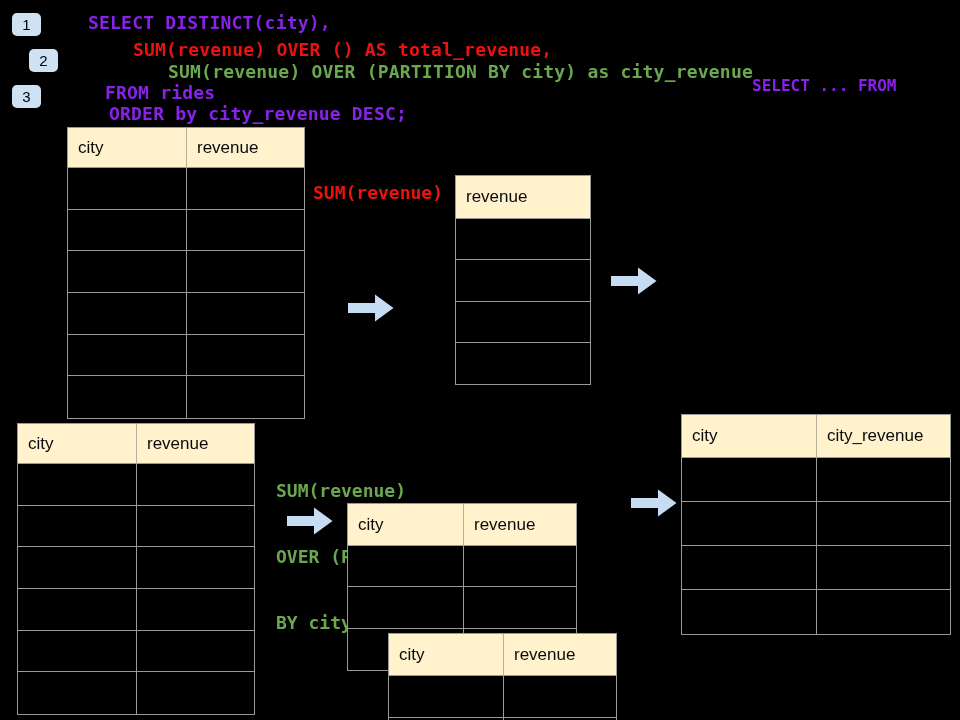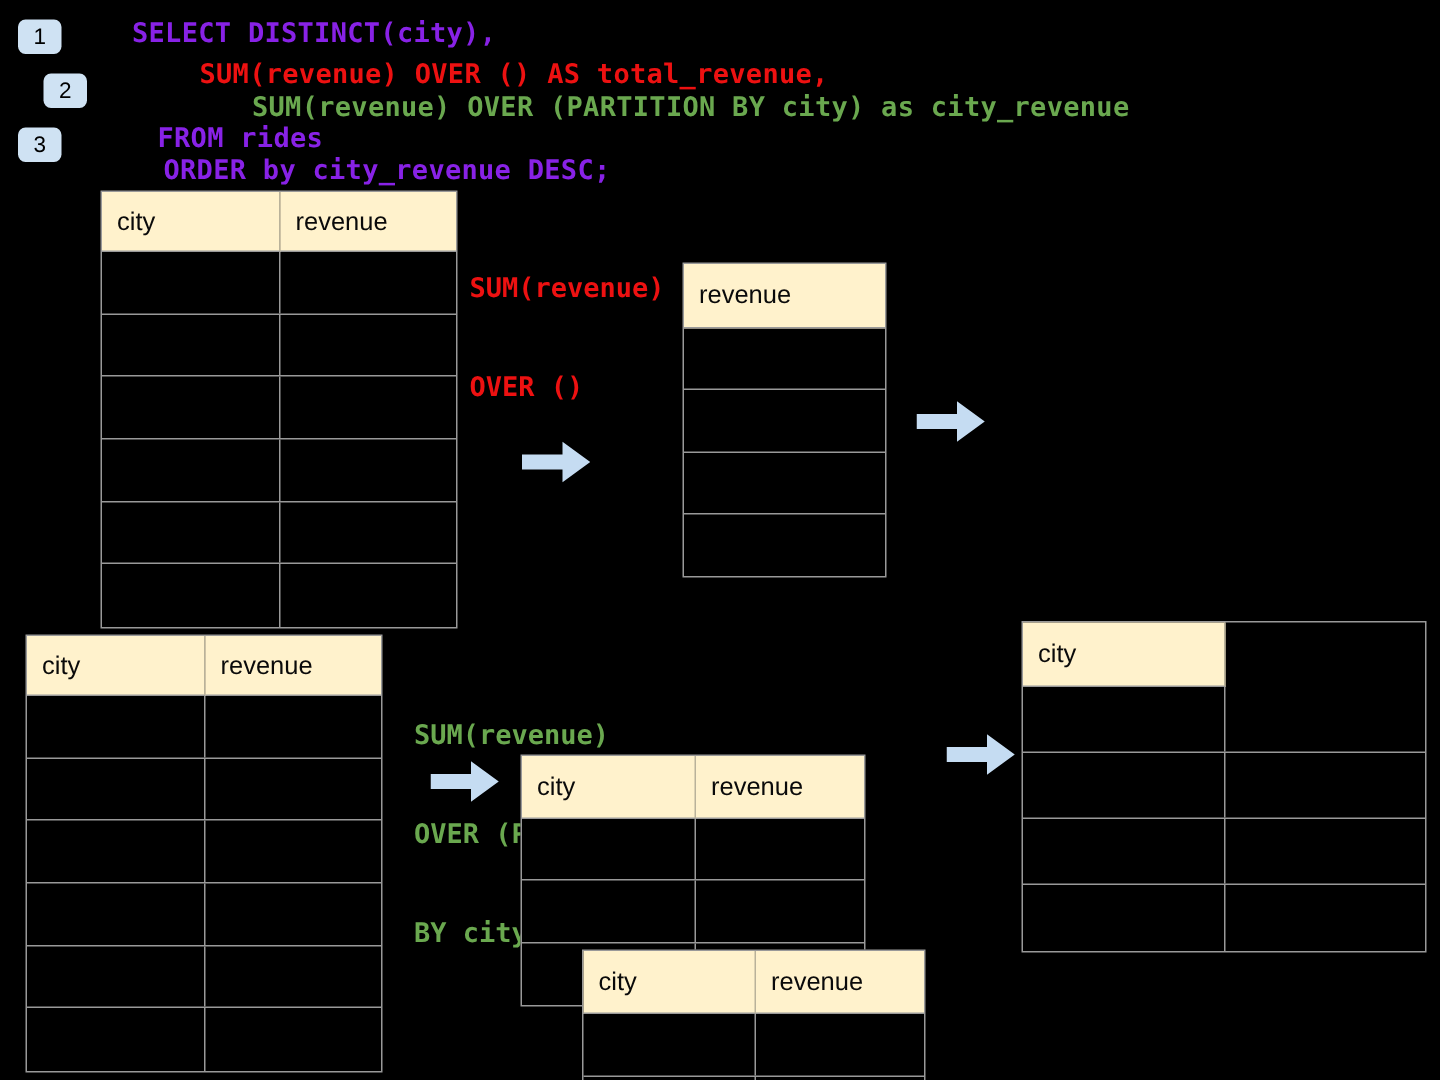--- a/index.html
+++ b/index.html
@@ -54,25 +54,25 @@
   <div class="badge" style="left:29px;top:49px;">2</div>
   <div class="badge" style="left:12px;top:85px;">3</div>
 
   <div class="code purple" style="left:88px;top:13px;">SELECT DISTINCT(city),</div>
   <div class="code red" style="left:133px;top:40px;">SUM(revenue) OVER () AS total_revenue,</div>
   <div class="code green" style="left:133px;top:62px;">SUM(revenue) OVER (PARTITION BY city) as city_revenue</div>
   <div class="code purple" style="left:105px;top:83px;">FROM rides</div>
   <div class="code purple" style="left:109px;top:104px;">ORDER by city_revenue DESC;</div>
 
   <div class="sidenote" style="left:752px;top:36px;">
+    <div>SELECT ... FROM</div>
   </div>
 
   <div class="note red" style="left:313px;top:138px;">
     <div>SUM(revenue)</div>
-    <div>OVER ()</div>
   </div>
 
   <div class="note green" style="left:276px;top:436px;">
     <div>SUM(revenue)</div>
     <div>OVER (PARTITION</div>
     <div>BY city)</div>
   </div>
 
   <div class="tbl" id="t1" style="left:67px;top:127px;width:238px;">
     <div class="thead" style="height:40px;">
@@ -184,20 +184,21 @@
       </div>
     <div class="trow">
         <div class="td" style="width:115px"></div>
         <div class="td last"></div>
       </div>
   </div>
 
   <div class="tbl" id="t6" style="left:681px;top:414px;width:270px;">
     <div class="thead" style="height:43px;">
       <div class="th" style="width:135px;">city</div>
+      <div class="th last">city_revenue</div>
     </div>
     <div class="trow">
         <div class="td" style="width:135px"></div>
         <div class="td last"></div>
       </div>
     <div class="trow">
         <div class="td" style="width:135px"></div>
         <div class="td last"></div>
       </div>
     <div class="trow">

